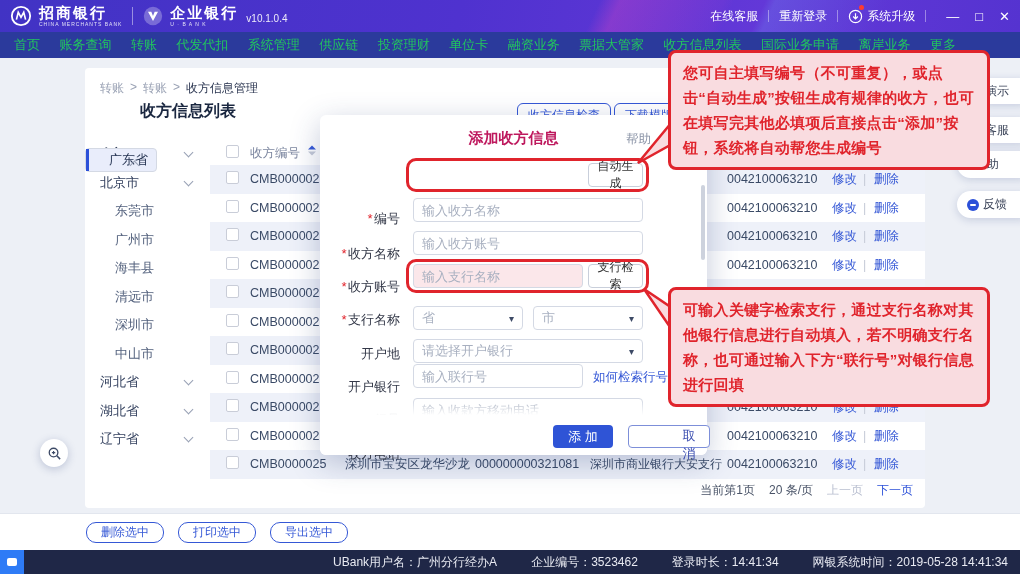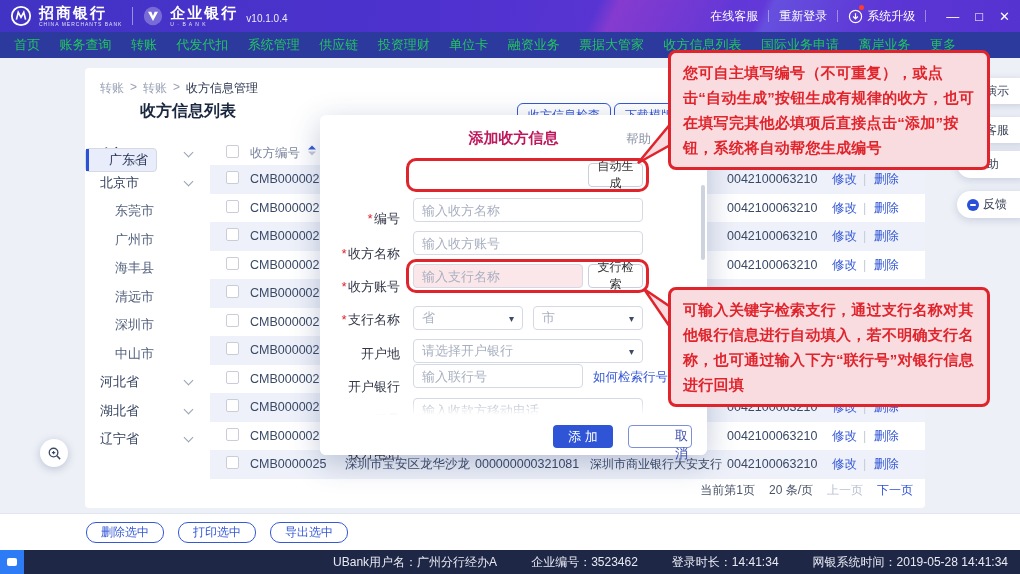--- a/index.html
+++ b/index.html
@@ -105,21 +105,21 @@
   .sel{position:absolute;top:8px;height:24px;border:1px solid #d4d9e4;border-radius:4px;background:#fff;font-size:13px;
     color:#a8b0c0;display:flex;align-items:center;padding:0 8px;cursor:pointer;}
   .sel .arr{margin-left:auto;color:#3d4a66;font-size:10px;}
   .s1{left:93px;width:110px;} .s2{left:213px;width:110px;} .s3{left:93px;width:230px;}
   .m-link{position:absolute;left:273px;top:5px;font-size:12.5px;color:#3558d6;cursor:pointer;white-space:nowrap;}
   .m-footer{position:absolute;left:0;bottom:0;width:100%;height:40px;background:#fff;border-radius:0 0 6px 6px;}
   .m-footer::before{content:"";position:absolute;left:0;top:-14px;width:100%;height:14px;
     background:linear-gradient(to top,rgba(255,255,255,1),rgba(255,255,255,0));}
   .btn-add{position:absolute;left:233px;top:10px;width:60px;height:23px;background:#2f54d6;color:#fff;border:none;
     border-radius:4px;font-size:13px;cursor:pointer;}
-  .btn-cancel{position:absolute;left:308px;top:10px;width:64px;height:23px;background:#fff;color:#3a4db0;
+  .btn-cancel{position:absolute;left:308px;top:10px;width:82px;height:23px;background:#fff;color:#3a4db0;
     border:1px solid #7d8fd9;border-radius:4px;font-size:13px;cursor:pointer;padding-left:46px;}
   .m-scroll{position:absolute;right:2px;top:70px;width:4px;height:75px;background:#cdd2dd;border-radius:2px;cursor:pointer;}
 
   
   .callout{position:absolute;left:668px;width:322px;background:#f9dce0;border:3px solid #e0242c;border-radius:8px;
     z-index:30;color:#e0242c;font-size:15px;font-weight:bold;line-height:25px;padding:7px 12px;letter-spacing:.3px;}
   .callout.c1{top:50px;} .callout.c2{top:287px;}
   .connectors{position:absolute;left:0;top:0;width:1020px;height:574px;z-index:25;pointer-events:none;}
 
   

